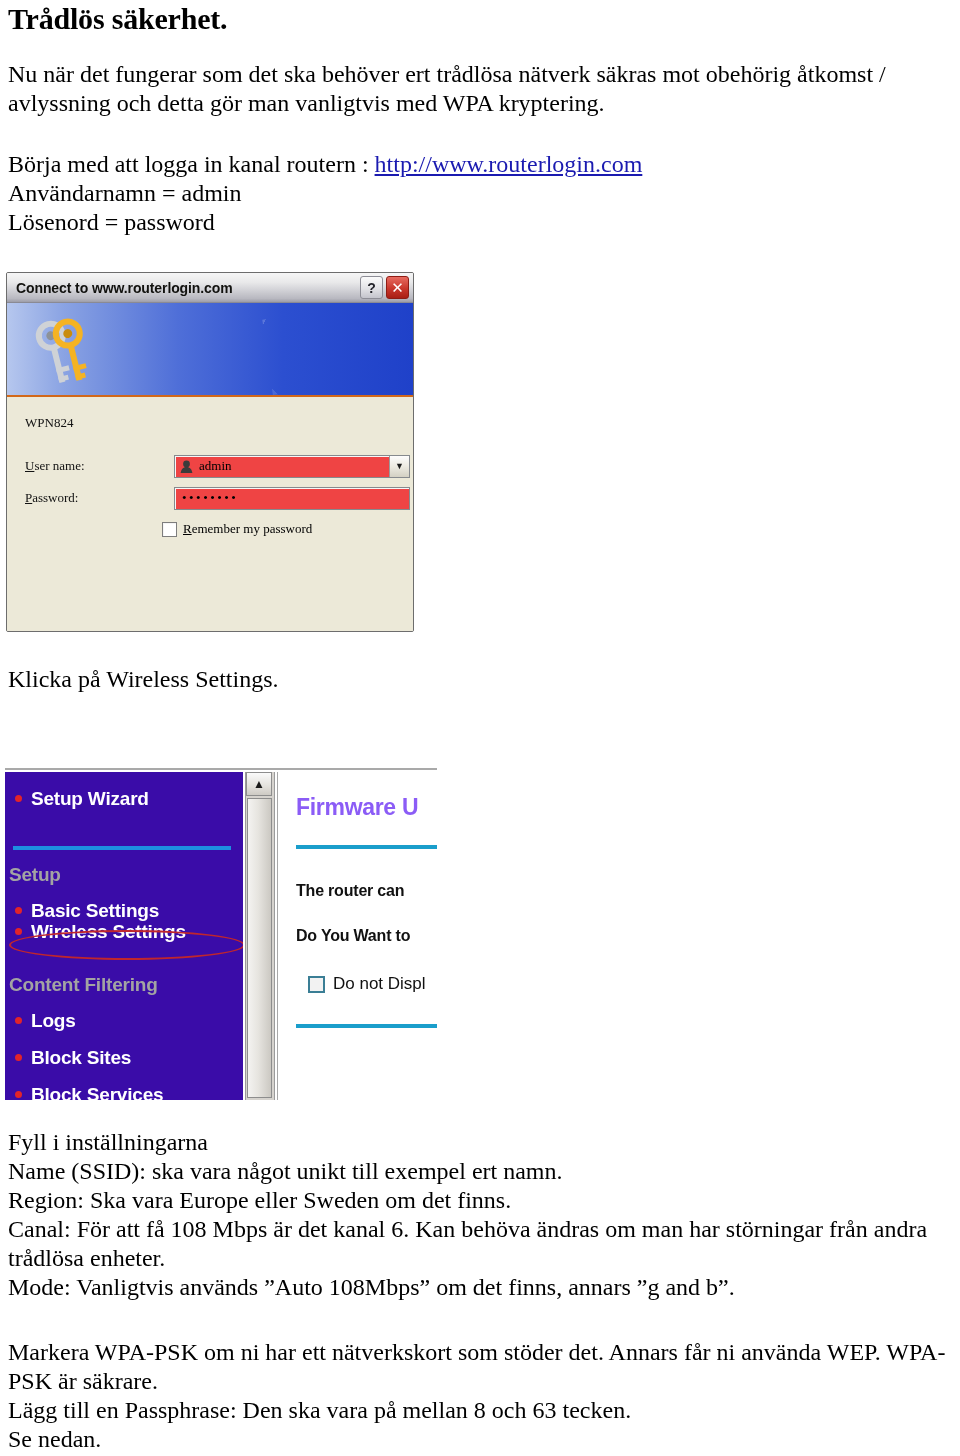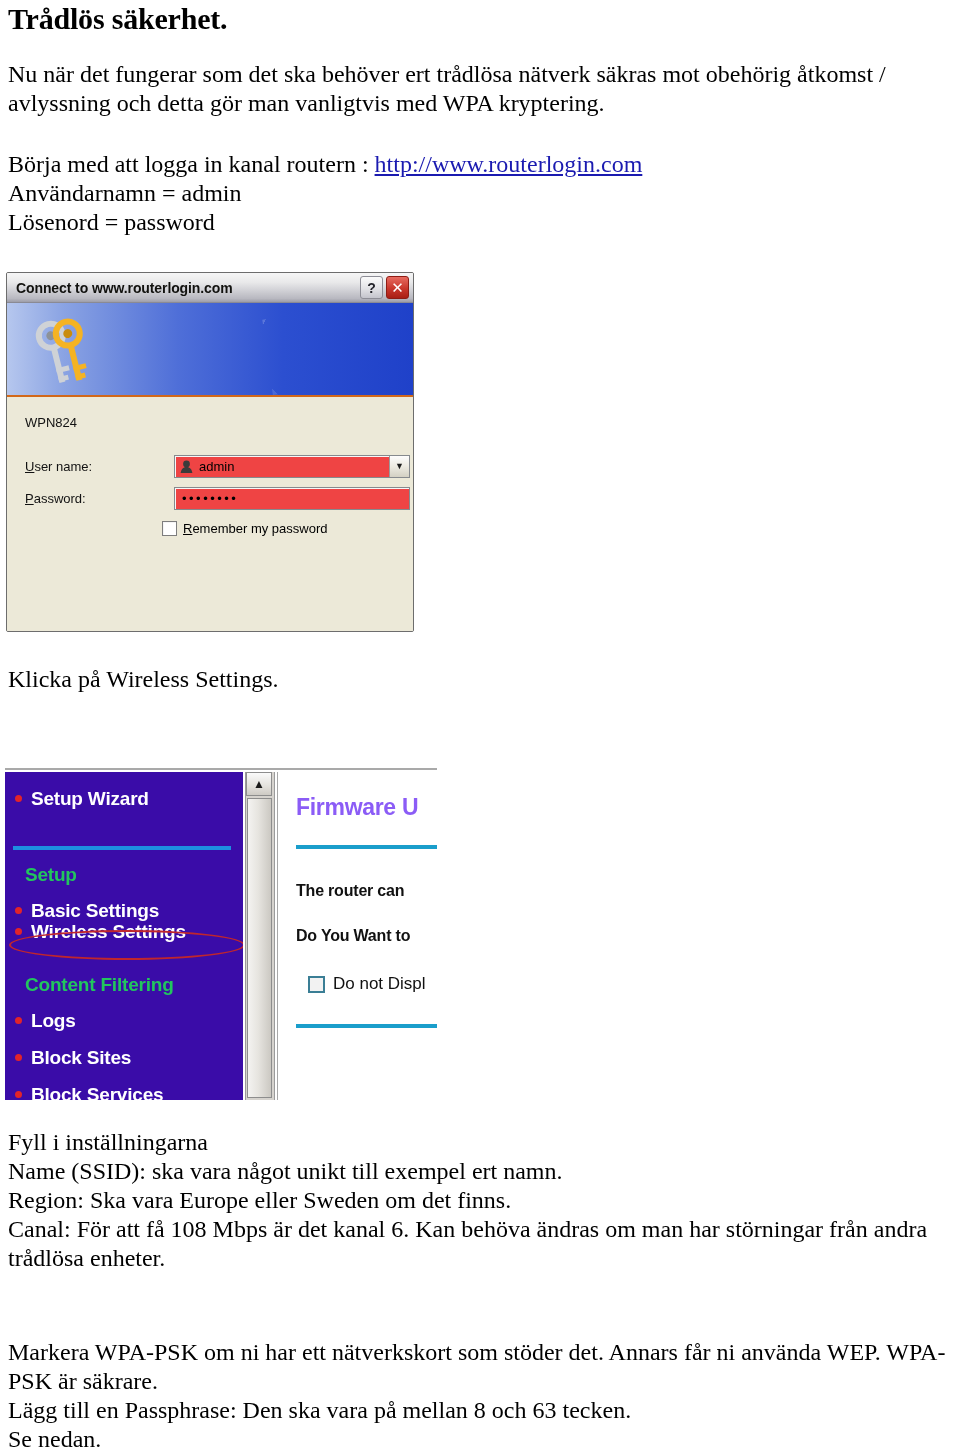--- a/index.html
+++ b/index.html
@@ -146,20 +146,21 @@
     left: 22px;
     top: 12px;
     width: 78px;
     height: 72px;
   }
 
   .xp-body {
     position: relative;
     background: #ece9d8;
     height: 288px;
+    font-family: Liberation Serif, serif;
   }
   .xp-realm {
     position: absolute;
     left: 18px;
     top: 18px;
     font-size: 13px;
     color: #121212;
   }
   .xp-row {
     position: absolute;
@@ -287,22 +288,22 @@
   .rs-item .bullet {
     display: inline-block;
     width: 7px; height: 7px;
     border-radius: 50%;
     background: #e2242a;
     margin-right: 9px;
     vertical-align: 3px;
   }
   .rs-head {
     position: absolute;
-    left: 20px;
-    color: #22c55e;
+    left: 4px;
+    color: #a3a3a3;
     font-size: 19px;
     font-weight: bold;
     white-space: nowrap;
     letter-spacing: -0.2px;
   }
   .rs-divider {
     position: absolute;
     left: 8px;
     width: 218px;
     height: 4px;
@@ -542,20 +543,21 @@
       </div>
       <div class="rp-rule" style="top:252px"></div>
     </div>
   </div>
 
   <div class="para p-fyll">
     <span>Fyll i inställningarna</span><br>
     <span>Name (SSID):  ska vara något unikt till exempel ert namn.</span><br>
     <span>Region: Ska vara Europe eller Sweden om det finns.</span><br>
     <span>Canal: För att få 108 Mbps är det kanal 6. Kan behöva ändras om man har störningar från andra trådlösa enheter.</span><br>
+    <span>Mode: Vanligtvis används ”Auto 108Mbps” om det finns, annars ”g and b”.</span>
   </div>
 
   <div class="para p-wpa">
     <span>Markera WPA-PSK om ni har ett nätverkskort som stöder det. Annars får ni använda WEP. WPA-PSK är säkrare.</span><br>
     <span>Lägg till en Passphrase: Den ska vara på mellan 8 och 63 tecken.</span><br>
     <span>Se nedan.</span>
   </div>
 
 </div>
 

